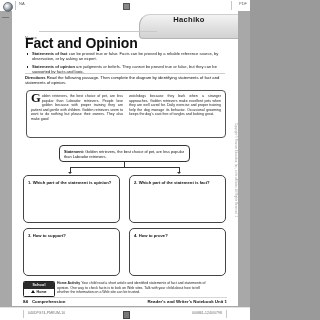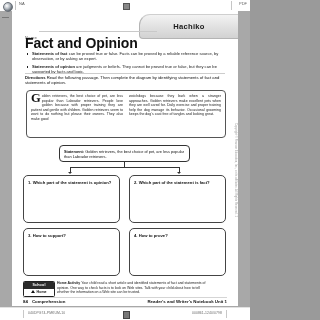--- a/index.html
+++ b/index.html
@@ -154,21 +154,21 @@
     top: 3px;
     width: 98px;
     height: 23px;
     background: linear-gradient(#f3f3f3 0%, #e3e3e3 45%, #d2d2d2 100%);
     border-top-left-radius: 11px;
     border-bottom-left-radius: 4px;
     border-left: 0.7px solid #b4b4b4;
     border-top: 0.7px solid #cfcfcf;
     border-bottom: 0.7px solid #b4b4b4;
     display: flex;
-    align-items: center;
+    align-items: flex-start;
     justify-content: center;
   }
   .story-tab-label {
     font-size: 7.6px;
     font-weight: bold;
     color: #1a1a1a;
     letter-spacing: 0.3px;
   }
 
   

